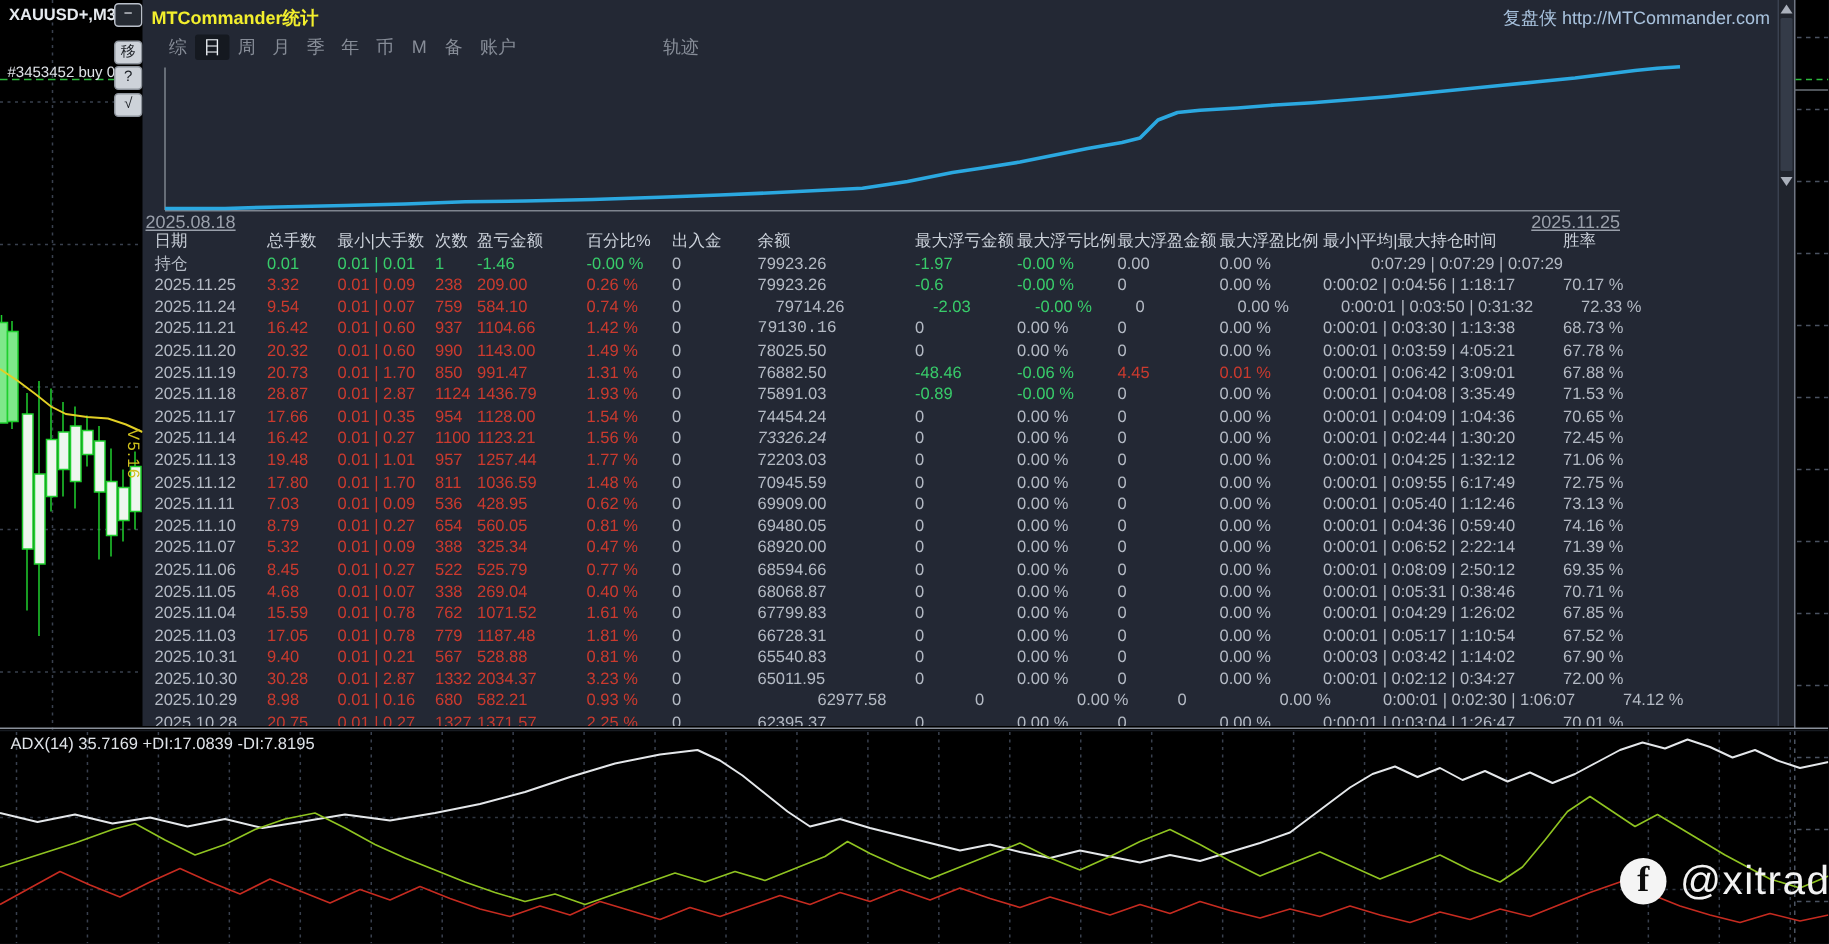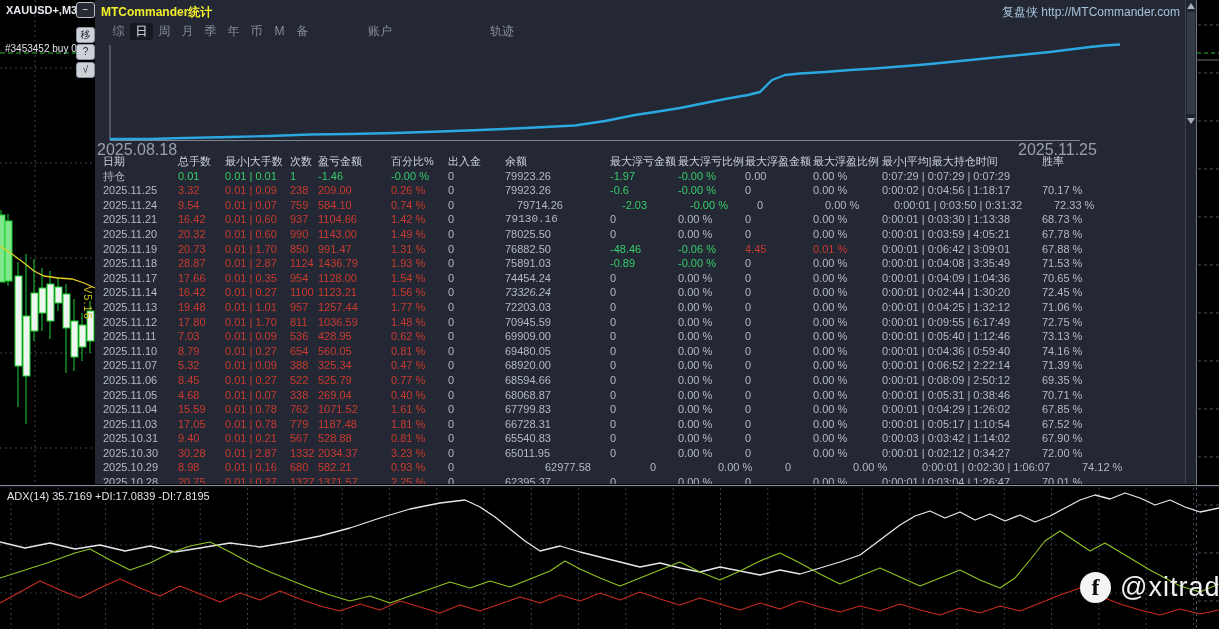--- a/index.html
+++ b/index.html
@@ -17,24 +17,24 @@
   #btn-move{left:76px;top:27px;}
   #btn-help{left:76px;top:44px;}
   #btn-check{left:76px;top:62px;}
   
   #stats-panel{position:absolute;left:95px;top:0;width:1101px;height:484px;background:#232834;
     overflow:hidden;z-index:2;}
   #panel-title{position:absolute;left:6px;top:4px;color:#f3ef2d;font-size:12px;font-weight:600;}
   #brand-label{position:absolute;right:16px;top:4px;color:#a9c3de;font-size:12px;}
   #tabbar{position:absolute;left:0;top:22px;height:19px;display:flex;align-items:center;padding-left:12px;}
   .tab{display:inline-block;width:23px;text-align:center;color:#878d98;font-size:12px;line-height:17px;cursor:default;}
-  .tab.wide{width:36px;margin-left:48px;}
+  .tab.wide{width:36px;}
   .tab.active{color:#eef1f6;background:#151920;border-radius:2px;}
   #equity-svg{position:absolute;left:0;top:0;}
-  .axis-date{position:absolute;color:#9aa0ab;font-size:16px;z-index:3;}
+  .axis-date{position:absolute;color:#9aa0ab;font-size:12px;z-index:3;text-decoration:underline;}
   #date-start{left:2px;top:141px;}
   #date-end{left:923px;top:141px;width:62px;text-align:right;}
   
   #stats-table{position:absolute;left:8px;top:154px;z-index:3;}
   .trow{display:flex;height:14.6px;line-height:14.6px;white-space:nowrap;}
   .tcell{display:inline-block;font-size:11px;overflow:visible;}
   .hd{color:#ccd2db;}
   .c-t{color:#b4bac4;}
   .c-r{color:#cb3a2e;}
   .c-g{color:#38cc6a;}
@@ -195,21 +195,21 @@
           <span class="tcell c-g" style="width: 65px;">0.01 | 0.01</span>
           <span class="tcell c-g" style="width: 28px;">1</span>
           <span class="tcell c-g" style="width: 73px;">-1.46</span>
           <span class="tcell c-g" style="width: 57px;">-0.00 %</span>
           <span class="tcell c-t" style="width: 57px;">0</span>
           <span class="tcell c-t" style="width: 105px;">79923.26</span>
           <span class="tcell c-g" style="width: 68px;">-1.97</span>
           <span class="tcell c-g" style="width: 67px;">-0.00 %</span>
           <span class="tcell c-t" style="width: 68px;">0.00</span>
           <span class="tcell c-t" style="width: 69px;">0.00 %</span>
-          <span class="tcell c-t" style="width: 160px;">0:07:29 | 0:07:29 | 0:07:29</span>
+          <span class="tcell c-t" style="width: 160px; text-align: right;">0:07:29 | 0:07:29 | 0:07:29</span>
           <span class="tcell c-t" style="width: 150px;"></span>
         </div>
         <div class="trow">
           <span class="tcell c-t" style="width: 75px;">2025.11.25</span>
           <span class="tcell c-r" style="width: 47px;">3.32</span>
           <span class="tcell c-r" style="width: 65px;">0.01 | 0.09</span>
           <span class="tcell c-r" style="width: 28px;">238</span>
           <span class="tcell c-r" style="width: 73px;">209.00</span>
           <span class="tcell c-r" style="width: 57px;">0.26 %</span>
           <span class="tcell c-t" style="width: 57px;">0</span>

